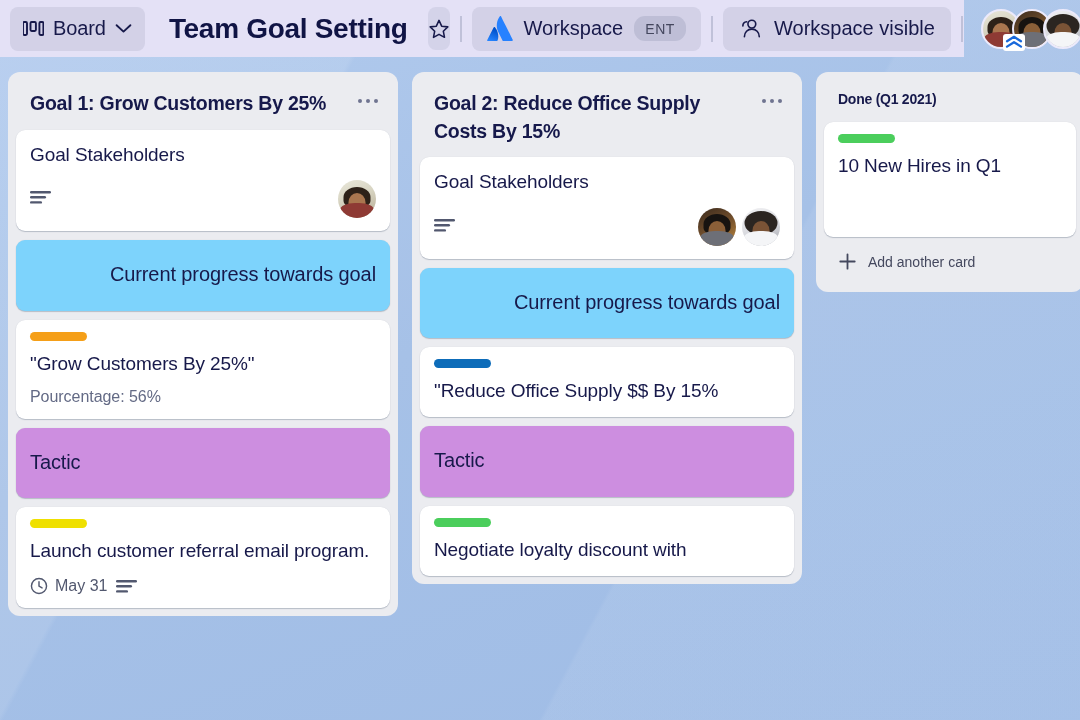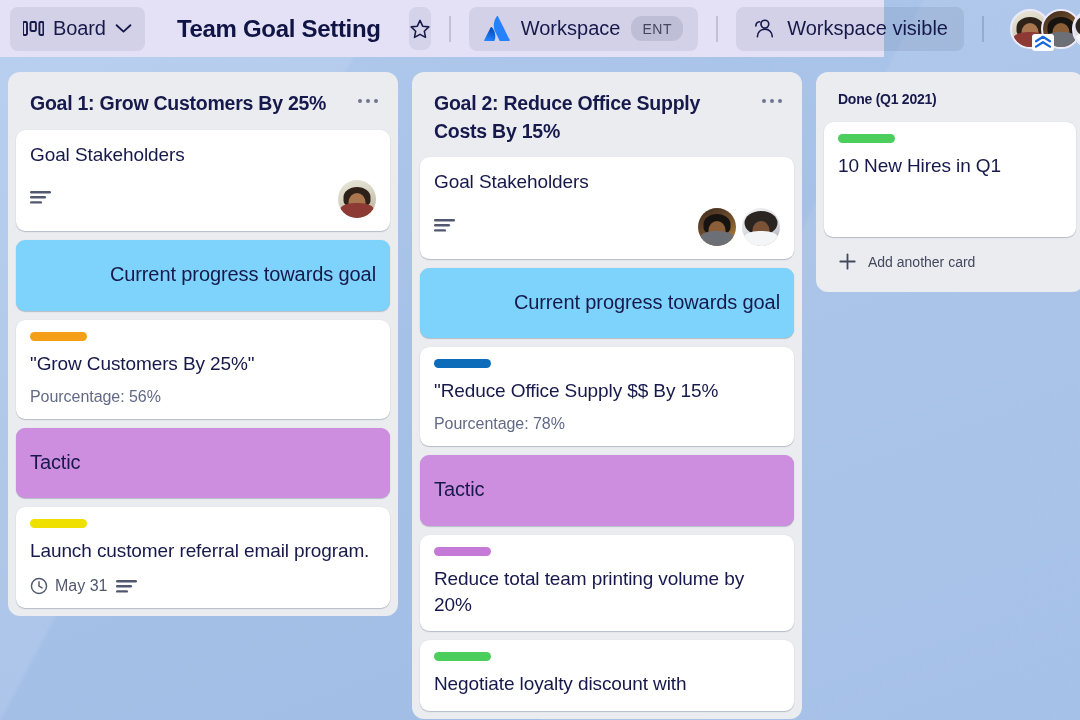--- a/index.html
+++ b/index.html
@@ -19,27 +19,27 @@
     background:
       linear-gradient(118deg, rgba(255,255,255,0.10) 0%, rgba(255,255,255,0.10) 26%, rgba(255,255,255,0) 26.4%),
       linear-gradient(118deg, rgba(0,0,0,0) 63%, rgba(255,255,255,0.07) 63.3%, rgba(255,255,255,0.07) 100%),
       linear-gradient(160deg, #b2cbee 0%, #a6c1e7 45%, #9fbce6 100%);
   }
 
   
   #top-bar {
     position: absolute;
     top: 0; left: 0;
-    width: 884px;
+    width: 964px;
     height: 57px;
     background: #e4e1f6;
     display: flex;
     align-items: center;
     padding: 0 8px;
-    gap: 8px;
+    gap: 0;
     z-index: 20;
   }
 
   .bar-btn {
     display: flex;
     align-items: center;
     gap: 9px;
     height: 44px;
     padding: 0 13px;
     border-radius: 8px;
@@ -50,21 +50,21 @@
   }
 
   #board-view-button { margin-left: 2px; }
   #board-view-label {
     font-size: 20px;
     font-weight: 400;
     letter-spacing: -0.1px;
   }
 
   #board-title {
-    font-size: 24px;
+    font-size: 28px;
     font-weight: bold;
     color: #101445;
     margin-left: 24px;
     margin-right: 20px;
     letter-spacing: -0.3px;
     white-space: nowrap;
   }
 
   #star-button {
     width: 43px; height: 43px;
@@ -504,31 +504,26 @@
         </div>
       </div>
 
       <div class="card section cyan">
         <div class="card-title">Current progress towards goal</div>
       </div>
 
       <div class="card">
         <div class="label-pill" style="background:#0d6cb9"></div>
         <div class="card-title">"Reduce Office Supply $$ By 15%</div>
-        <div class="card-sub">Pourcentage: 78%</div>
       </div>
 
       <div class="card section purple">
         <div class="card-title">Tactic</div>
       </div>
 
-      <div class="card">
-        <div class="label-pill" style="background:#c47ad6"></div>
-        <div class="card-title">Reduce total team printing volume by 20%</div>
-      </div>
 
       <div class="card">
         <div class="label-pill" style="background:#4bce5c"></div>
         <div class="card-title">Negotiate loyalty discount with</div>
       </div>
 
     </div>
   </div>
 
   <div class="list" id="list-3">

